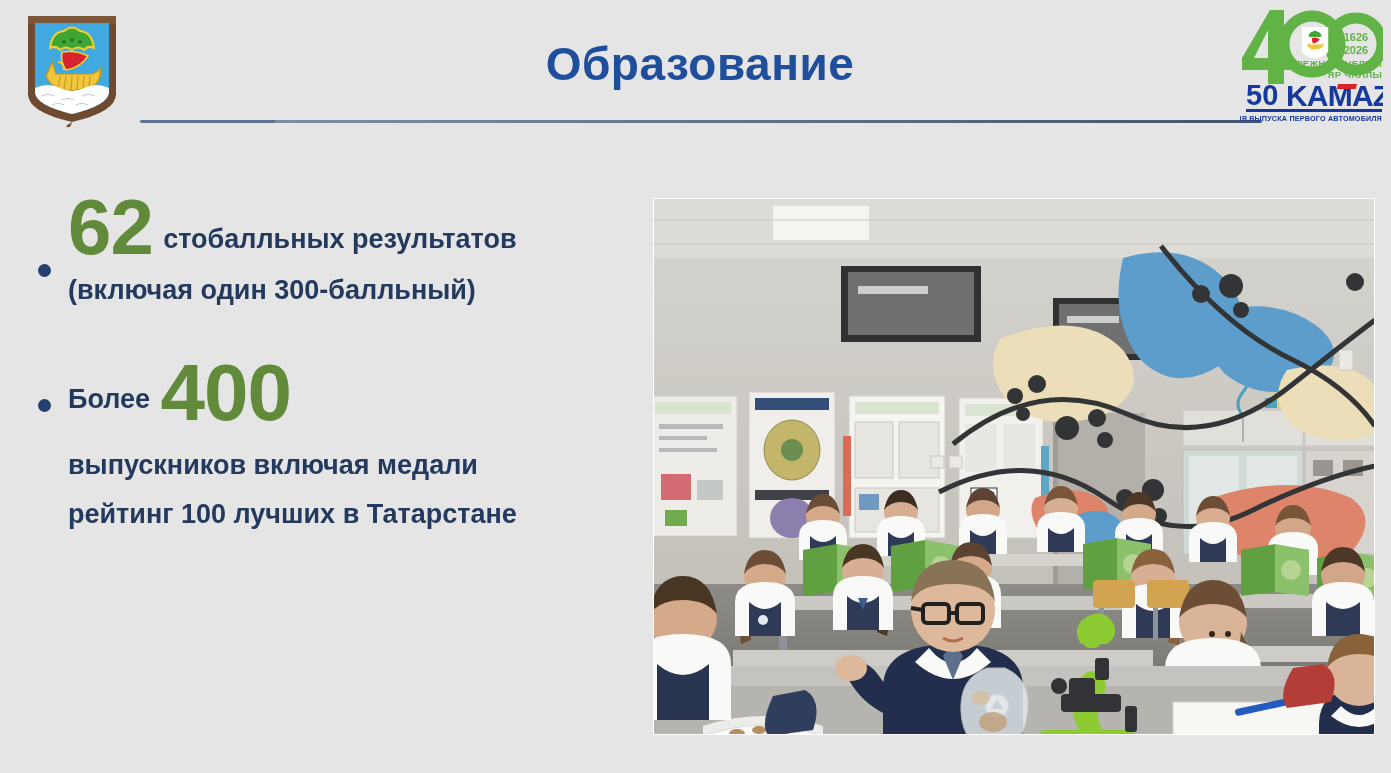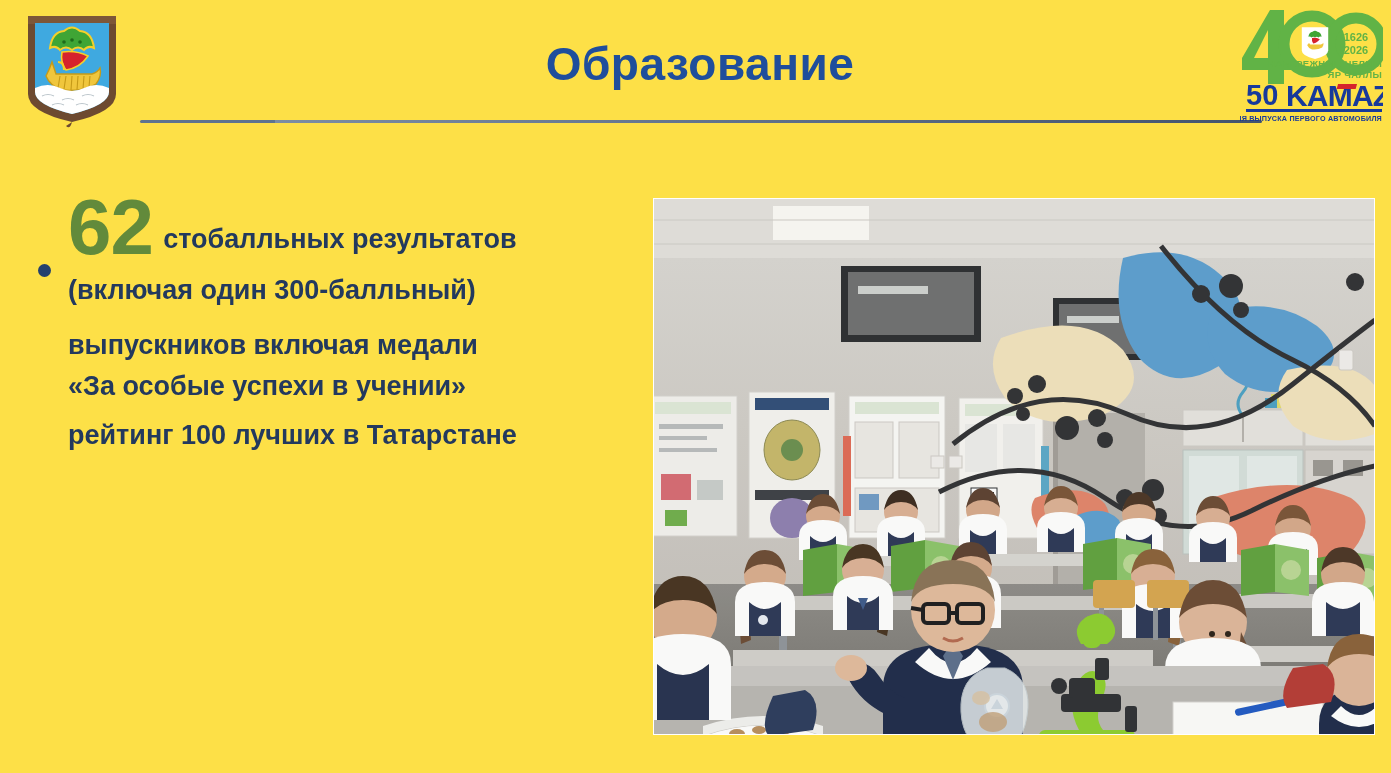--- a/index.html
+++ b/index.html
@@ -10,21 +10,21 @@
     height: 773px;
     background: #ffffff;
     font-family: "Liberation Sans", sans-serif;
     overflow: hidden;
   }
 
   .slide {
     position: relative;
     width: 1391px;
     height: 773px;
-    background: #fde047;
+    background: #e5e5e5;
   }
 
   
   .header {
     position: absolute;
     left: 0; top: 0;
     width: 1391px;
     height: 140px;
   }
 
@@ -212,23 +212,27 @@
 
   <div class="bullets">
 
     <div class="bullet-row b1">
       <span class="bullet-dot"></span>
       <span class="big-num" style="margin-right: 6px;">62</span>
       <span class="body-text" style="margin-right: 6px;">стобалльных результатов</span>
     </div>
     <div class="b1-line2 body-text">(включая один 300-балльный)</div>
 
+    <div class="bullet-row b2">
+      <span class="bullet-dot"></span>
+      <span class="lead-word" style="margin-right: 6px;">Более</span>
+      <span class="big-num" style="margin-right: 6px;">400</span>
+    </div>
     <div class="b2-lines">
       <div class="body-text">выпускников включая медали</div>
-      <div class="body-text">«За особые успехи в учении»</div>
     </div>
 
     <div class="b3-line2 body-text">рейтинг 100 лучших в Татарстане</div>
   </div>
 
   <div class="photo">
     <svg viewBox="0 0 722 537" xmlns="http://www.w3.org/2000/svg">
       <defs>
         <linearGradient id="wallG" x1="0" y1="0" x2="0" y2="1">
           <stop offset="0%" stop-color="#d8d6d2"></stop>

